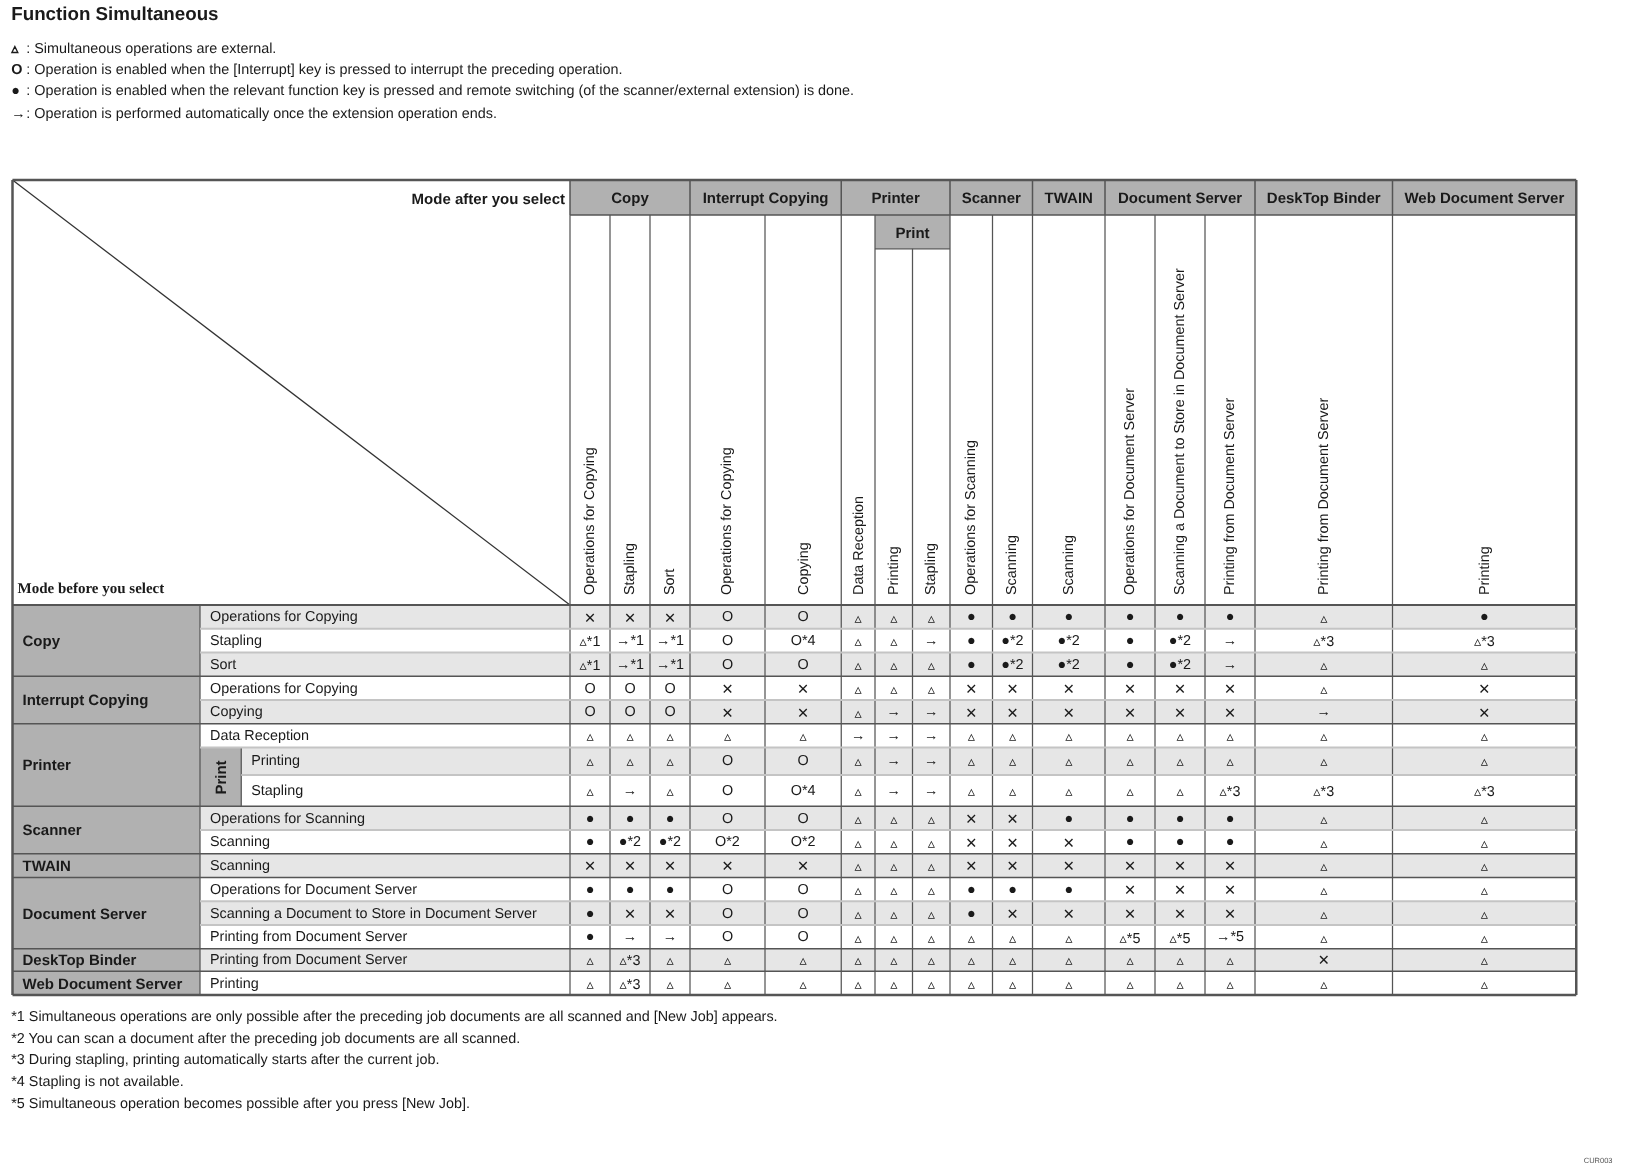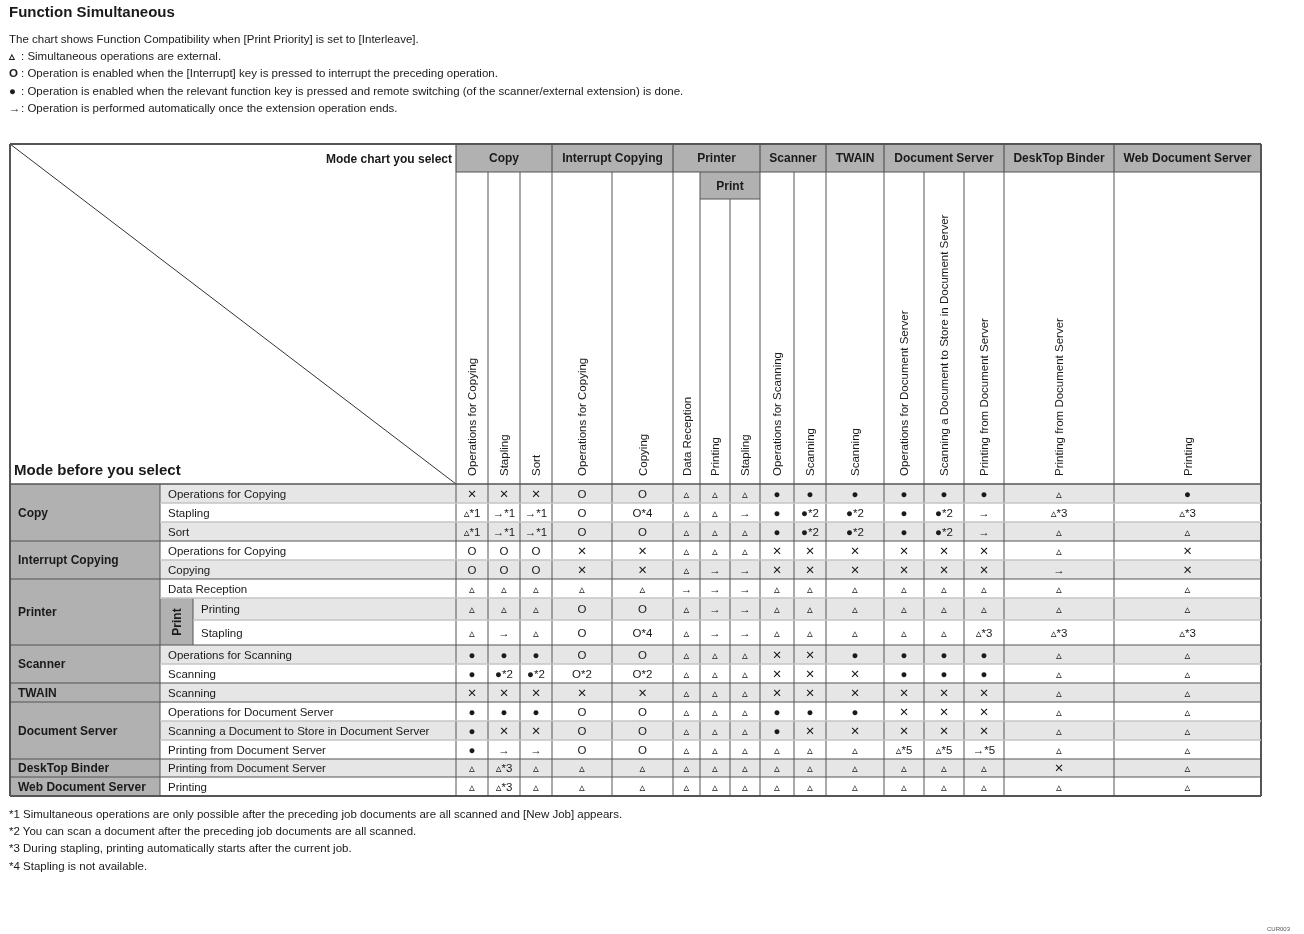--- a/index.html
+++ b/index.html
@@ -17,40 +17,39 @@
   .row-group { background: #b1b1b1; font-weight: bold; padding-left: 8px; font-size: 12px; }
   .row-sub { padding-left: 8px; }
   .val { justify-content: center; }
   .shade { background: #e6e6e6; }
   .vlabel { background: #fff; }
   .vlabel span { position: absolute; left: 50%; bottom: 8px; transform-origin: 0 0;
                  transform: rotate(-90deg) translate(0, -50%); white-space: nowrap; font-size: 11.5px; }
   .print-vert { background: #b1b1b1; font-weight: bold; justify-content: center; }
   .print-vert span { transform: rotate(-90deg); display: inline-block; font-size: 12px; }
   .corner-after { position: absolute; right: 4px; top: 8px; font-weight: bold; font-size: 12px; }
-  .corner-before { position: absolute; left: 4px; bottom: 6px; font-weight: bold; font-size: 15px; }
+  .corner-before { position: absolute; left: 4px; bottom: 6px; font-weight: bold; font-size: 12px; font-family: Liberation Serif, serif; }
   .footnotes { position: absolute; left: 9px; top: 806px; font-size: 11.5px; line-height: 17.2px; }
   .code { position: absolute; right: 14px; bottom: 2px; font-size: 6px; color: #555; }
   svg.lines { position: absolute; left: 0; top: 0; pointer-events: none; }
 </style>
 </head>
 <body>
 
 <div class="title">Function Simultaneous</div>
 <div class="intro">
-  <div>The chart shows Function Compatibility when [Print Priority] is set to [Interleave].</div>
   <div><span class="sym">▵</span><span>: Simultaneous operations are external.</span></div>
   <div><span class="sym">O</span><span>: Operation is enabled when the [Interrupt] key is pressed to interrupt the preceding operation.</span></div>
   <div><span class="sym">●</span><span>: Operation is enabled when the relevant function key is pressed and remote switching (of the scanner/external extension) is done.</span></div>
   <div><span class="sym">→</span><span>: Operation is performed automatically once the extension operation ends.</span></div>
 </div>
 
 <div id="grid">
     <div class="cell " style="left: 10px; top: 144px; width: 446px; height: 340px; background: rgb(255, 255, 255);">
-      <span class="corner-after">Mode chart you select</span>
+      <span class="corner-after">Mode after you select</span>
       <span class="corner-before">Mode before you select</span>
     </div>
     <div class="cell hdr-group" style="left: 456px; top: 144px; width: 96px; height: 28px;">
       <span>Copy</span>
     </div>
     <div class="cell hdr-group" style="left: 552px; top: 144px; width: 121px; height: 28px;">
       <span>Interrupt Copying</span>
     </div>
     <div class="cell hdr-group" style="left: 673px; top: 144px; width: 87px; height: 28px;">
       <span>Printer</span>
@@ -1016,14 +1015,15 @@
       <line x1="10" y1="759" x2="1261" y2="759" stroke="#555" stroke-width="1.2"></line>
       <line x1="10" y1="777" x2="1261" y2="777" stroke="#555" stroke-width="1.2"></line>
     </svg>
   </div>
 
 <div class="footnotes">
   <div>*1 Simultaneous operations are only possible after the preceding job documents are all scanned and [New Job] appears.</div>
   <div>*2 You can scan a document after the preceding job documents are all scanned.</div>
   <div>*3 During stapling, printing automatically starts after the current job.</div>
   <div>*4 Stapling is not available.</div>
+  <div>*5 Simultaneous operation becomes possible after you press [New Job].</div>
 </div>
 <div class="code">CUR003</div>
 
 </body></html>

